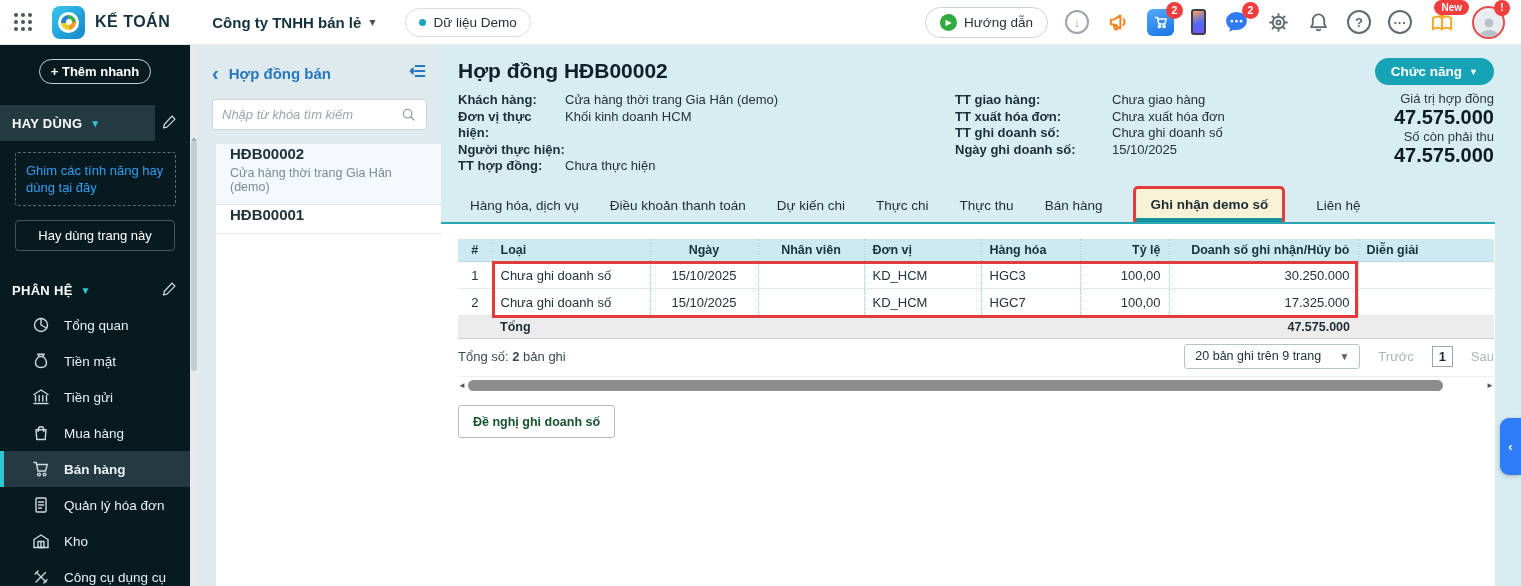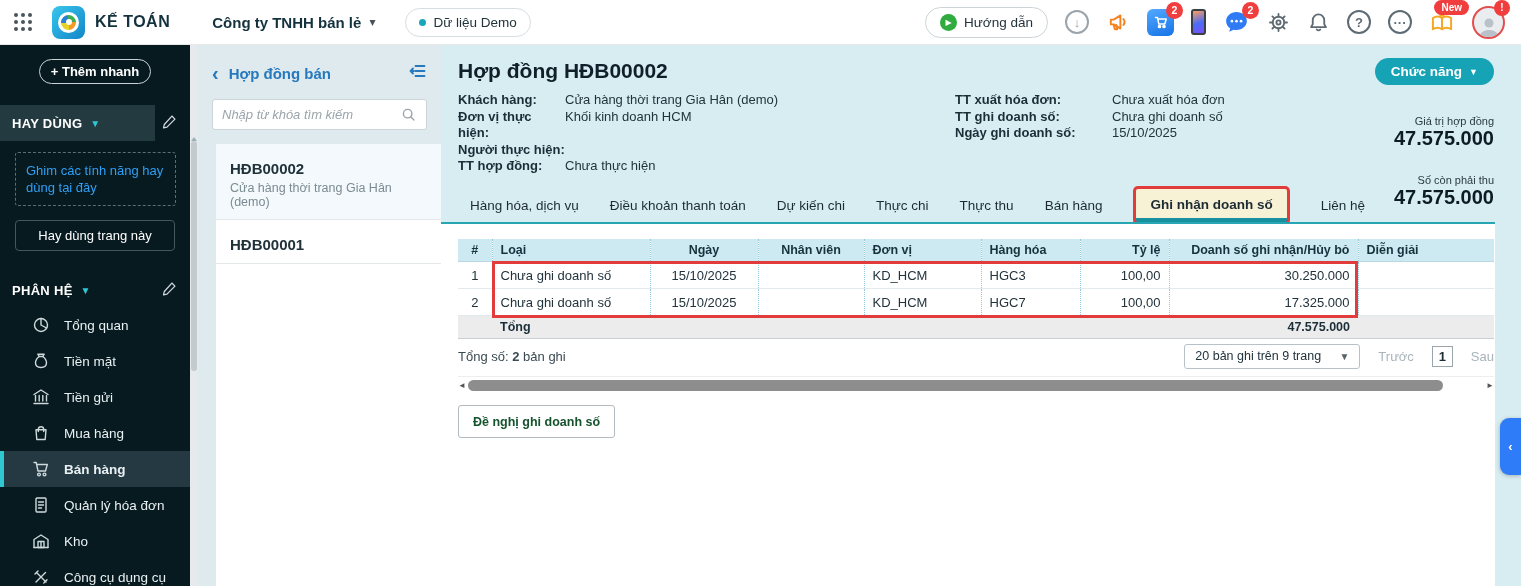--- a/index.html
+++ b/index.html
@@ -66,38 +66,38 @@
   .panel2 { width:243px; background:#dfeaee; flex-shrink:0; display:flex; flex-direction:column; }
   .p2-head { display:flex; align-items:center; padding:16px 14px 10px 14px; }
   .back-chev { color:#2779bd; font-size:20px; font-weight:bold; cursor:pointer; line-height:14px; }
   .p2-title { color:#2779bd; font-size:15px; font-weight:bold; margin-left:10px; }
   .collapse-ic { margin-left:auto; cursor:pointer; }
   .collapse-ic svg { stroke:#2779bd; fill:none; stroke-width:1.8; stroke-linecap:round; stroke-linejoin:round; }
   .p2-search { display:flex; align-items:center; margin:4px 14px 14px 14px; height:31px; background:#fff; border:1px solid #ccd5d9; border-radius:3px; padding:0 9px; }
   .p2-search input { border:none; outline:none; flex:1; font-size:13px; font-style:italic; color:#5c6a70; background:transparent; font-family:inherit; }
   .p2-search input::placeholder { color:#9aa5ab; }
   .l-list { margin-left:18px; background:#fff; flex:1; }
-  .l-item { padding:16px 14px 10px 14px; border-bottom:1px solid #e3e8ea; cursor:pointer; background:#fff; }
+  .l-item { padding:1px 14px 10px 14px; border-bottom:1px solid #e3e8ea; cursor:pointer; background:#fff; }
   .l-item.selected { background:#f3f9fd; }
   .l-code { font-size:15px; font-weight:bold; color:#20323a; }
   .l-sub { font-size:12.5px; color:#7b8b92; margin-top:4px; }
 
   
   .main { flex:1; background:#d8edf2; display:flex; flex-direction:column; position:relative; }
   .main-top { position:relative; padding:12px 0 0 17px; }
   .fn-btn { position:absolute; right:27px; top:13px; height:27px; background:#16a3b5; border:none; border-radius:14px; color:#fff; font-size:13.5px; font-weight:bold; padding:0 16px; font-family:inherit; cursor:pointer; display:flex; align-items:center; gap:7px; }
   .page-title { font-size:21px; font-weight:bold; color:#101f29; margin:2px 0 9px; }
   .info-cols { display:flex; }
   .info-col1 { width:497px; }
   .info-row { display:flex; line-height:16.5px; font-size:13px; color:#22333c; }
   .info-row .lbl { font-weight:bold; color:#1b2e38; flex-shrink:0; }
   .info-col1 .lbl { width:107px; }
   .info-col2 .lbl { width:157px; }
   .totals { position:absolute; right:27px; top:46px; text-align:right; }
-  .tot-label { font-size:11px; color:#2a3a42;margin-top:24px; }
+  .tot-label { font-size:13px; color:#2a3a42; }
   .tot-value { font-size:20px; font-weight:bold; color:#0c1b24; line-height:23px; }
   .tabs { display:flex; align-items:flex-end; gap:31px; padding:14px 0 0 29px; }
   .tab { font-size:13.5px; color:#1c2b33; padding:8px 0 9px; cursor:pointer; white-space:nowrap; }
   .tab.active { background:#f7f1d5; font-weight:bold; padding:8px 14px 6px; border-bottom:4px solid #17919f; border-radius:2px; box-shadow:0 0 0 3px #e23b3b; margin:0 3px; }
   .main-body { background:#fff; flex:1; margin-right:26px; border-top:2px solid #29a6b4; padding:15px 1px 0 17px; }
 
   
   .table-wrap { position:relative; width:1036px; }
   table { border-collapse:collapse; width:1036px; table-layout:fixed; }
   thead th { background:#cdeaf2; font-size:12.5px; font-weight:bold; color:#17323e; height:23px; padding:0 8px; border-bottom:1px solid #b9d8e3; overflow:hidden; white-space:nowrap; }
@@ -391,20 +391,24 @@
                 <span class="lbl">Người thực hiện:</span>
                 <span class="val"></span>
               </div>
               <div class="info-row">
                 <span class="lbl">TT hợp đồng:</span>
                 <span class="val">Chưa thực hiện</span>
               </div>
             </div>
           <div class="info-col2" id="info-right">
               <div class="info-row">
+                <span class="lbl">TT giao hàng:</span>
+                <span class="val">Chưa giao hàng</span>
+              </div>
+              <div class="info-row">
                 <span class="lbl">TT xuất hóa đơn:</span>
                 <span class="val">Chưa xuất hóa đơn</span>
               </div>
               <div class="info-row">
                 <span class="lbl">TT ghi doanh số:</span>
                 <span class="val">Chưa ghi doanh số</span>
               </div>
               <div class="info-row">
                 <span class="lbl">Ngày ghi doanh số:</span>
                 <span class="val">15/10/2025</span>
@@ -418,21 +422,21 @@
             <div class="tot-value">47.575.000</div>
           </div>
       </div>
       <div class="tabs" id="tabs">
           <div class="tab">Hàng hóa, dịch vụ</div>
           <div class="tab">Điều khoản thanh toán</div>
           <div class="tab">Dự kiến chi</div>
           <div class="tab">Thực chi</div>
           <div class="tab">Thực thu</div>
           <div class="tab">Bán hàng</div>
-          <div class="tab active">Ghi nhận doanh số</div>
+          <div class="tab active">Ghi nhận demo số</div>
           <div class="tab">Liên hệ</div>
         </div>
       <div class="main-body">
         <div class="table-wrap">
           <table id="grid">
               <colgroup>
                 <col style="width: 34px;">
                 <col style="width: 158px;">
                 <col style="width: 108px;">
                 <col style="width: 106px;">

